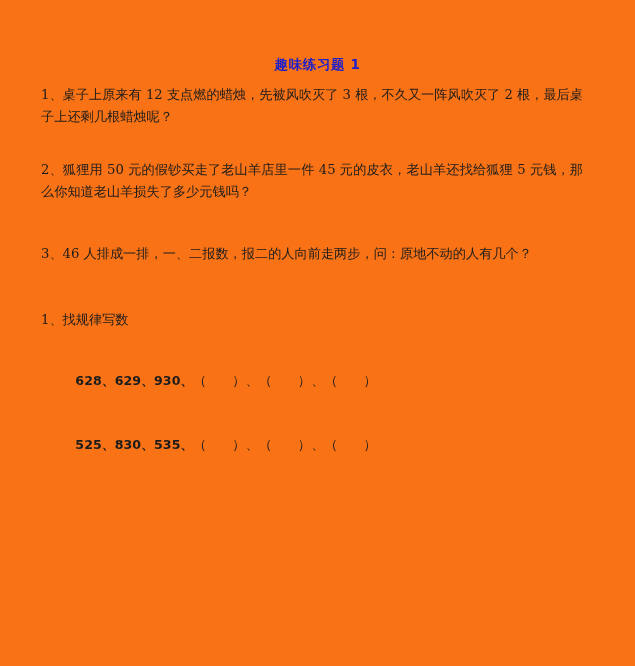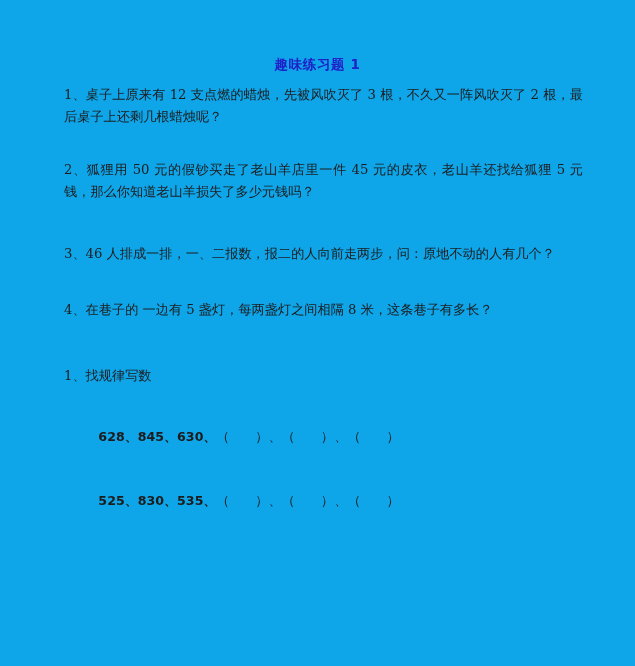--- a/index.html
+++ b/index.html
@@ -12,35 +12,35 @@
     width: 635px;
     height: 666px;
     overflow: hidden;
     font-family: "DejaVu Serif", "Liberation Serif", serif;
     color: #1a1a1a;
   }
   .page {
     position: relative;
     width: 635px;
     height: 666px;
-    background: #0ea5e9;
+    background: #f97316;
     box-sizing: border-box;
   }
   .section-title {
     text-align: center;
     font-family: "DejaVu Sans", "Liberation Sans", sans-serif;
     font-weight: bold;
     font-size: 13.5px;
     letter-spacing: 0.6px;
     color: #2020c8;
     margin: 0;
     padding: 0;
   }
   .content {
-    padding-left: 64px;
+    padding-left: 41px;
     padding-right: 52px;
   }
   .q {
     font-size: 13.2px;
     line-height: 22px;
     color: #1c1c1c;
     margin: 0;
     text-align: justify;
     text-justify: inter-ideograph;
     white-space: normal;
@@ -93,31 +93,30 @@
     <h2 class="section-title">趣味练习题 1</h2>
   </div>
 
   <div id="sec1-body" class="content">
     <p class="q q-gap-1">1、桌子上原来有 12 支点燃的蜡烛，先被风吹灭了 3 根，不久又一阵风吹灭了 2 根，最后桌子上还剩几根蜡烛呢？</p>
 
     <p class="q q-gap-2">2、狐狸用 50 元的假钞买走了老山羊店里一件 45 元的皮衣，老山羊还找给狐狸 5 元钱，那么你知道老山羊损失了多少元钱吗？</p>
 
     <p class="q q-gap-3">3、46 人排成一排，一、二报数，报二的人向前走两步，问：原地不动的人有几个？</p>
 
-    <p class="q q-gap-4">4、在巷子的 一边有 5 盏灯，每两盏灯之间相隔 8 米，这条巷子有多长？</p>
 
   </div>
 
 
   <div id="sec2-body" class="content">
     <p class="seq-label">1、找规律写数</p>
 
     <div class="seq-list">
       <div class="seq-row">
-        <span class="seq-nums">628、845、630、</span><span class="seq-blanks">（      ）、（      ）、（      ）</span>
+        <span class="seq-nums">628、629、930、</span><span class="seq-blanks">（      ）、（      ）、（      ）</span>
       </div>
       <div class="seq-row">
         <span class="seq-nums">525、830、535、</span><span class="seq-blanks">（      ）、（      ）、（      ）</span>
       </div>
 
     </div>
 
   </div>
 
 </div>

